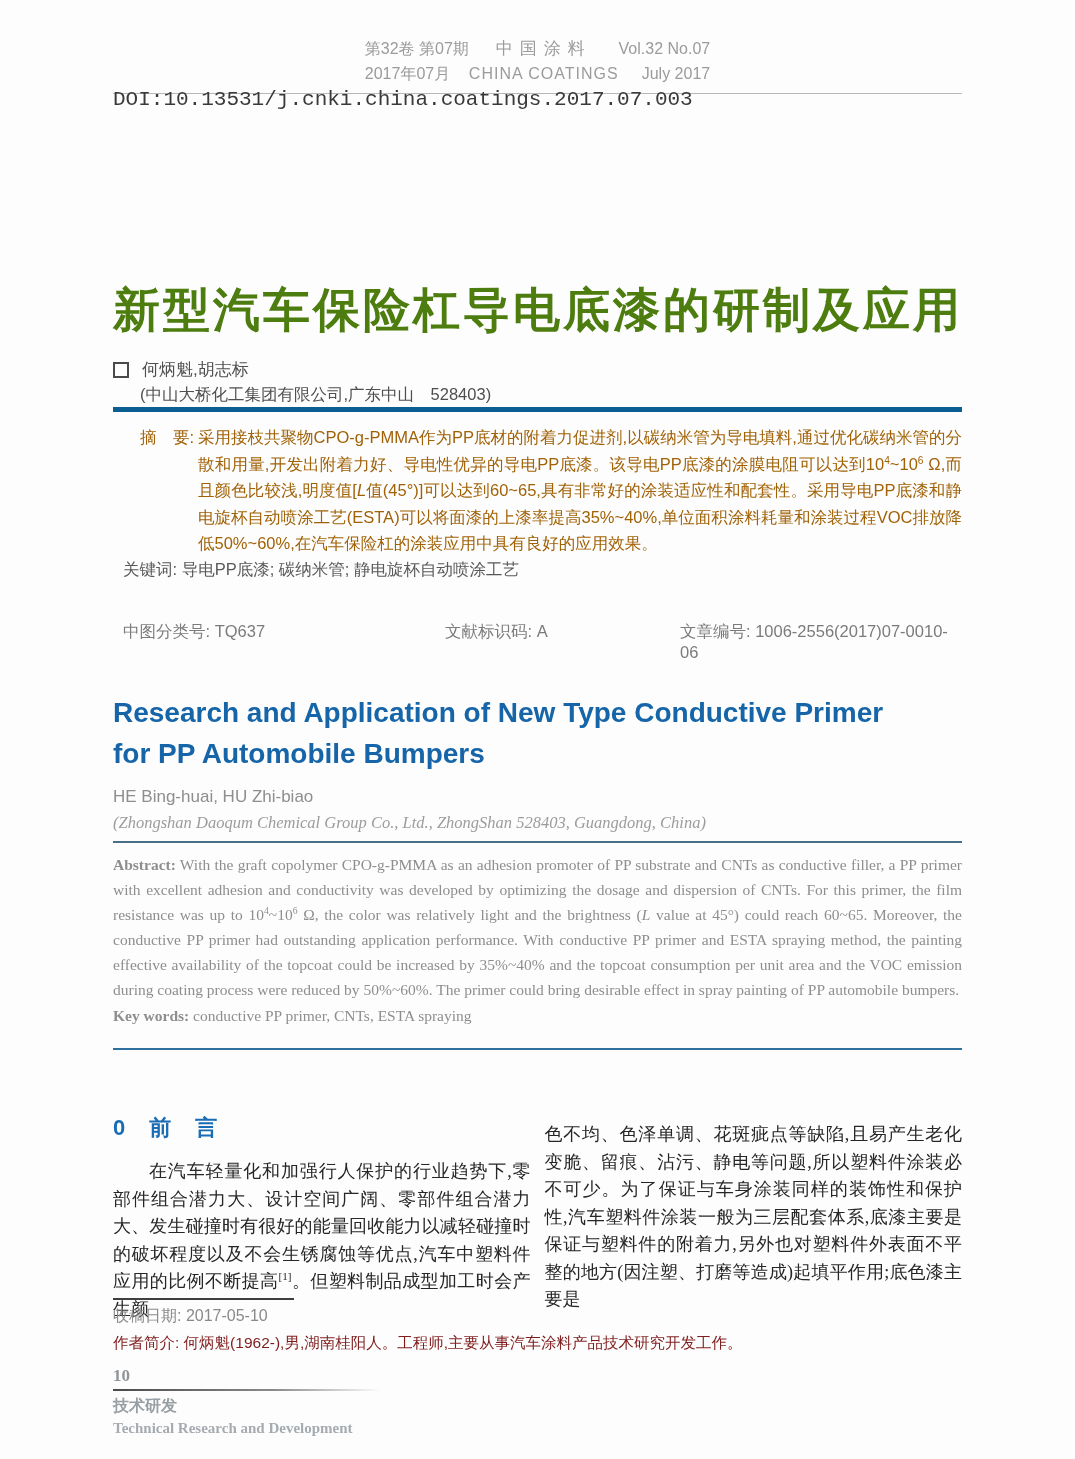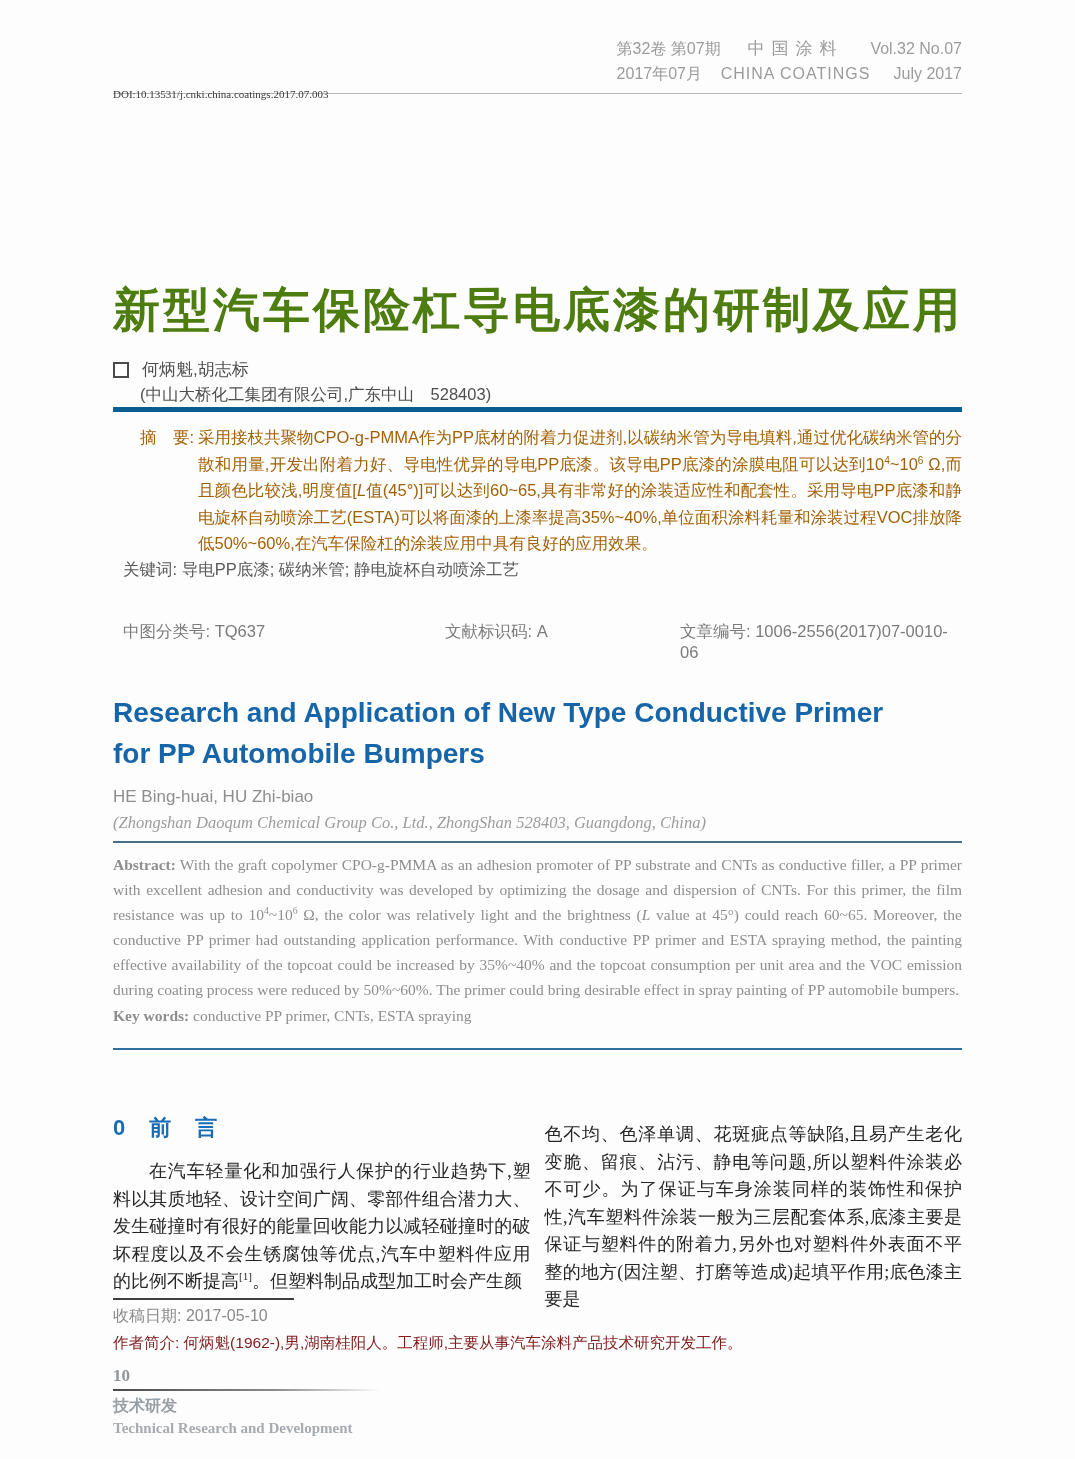--- a/index.html
+++ b/index.html
@@ -8,30 +8,30 @@
     width:1075px;height:1459px;
     background:#fdfdfd;
     overflow:hidden;
     font-family:"Liberation Sans",sans-serif;
   }
   .abs{position:absolute;left:113px;right:113px;}
 
   
   .masthead{
     top:36px;
-    display:flex;justify-content:flex-end;align-items:flex-start;
+    display:flex;justify-content:center;align-items:flex-start;
     border-bottom:1px solid #b8b8b8;
     padding-bottom:7px;
     color:#9b9b9b;font-size:16px;line-height:25px;
   }
   .masthead .center{text-align:center;}
   .masthead .right{text-align:right;}
   .journal-cn{letter-spacing:7px;font-size:17px;}
   .journal-en{letter-spacing:1px;}
-  .doi{top:88px;font-family:Liberation Serif, serif;color:#3a3a3a;font-size:11px;}
+  .doi{top:88px;font-family:Liberation Mono, monospace;color:#3a3a3a;font-size:21px;}
 
   
   .title-cn{
     top:279px;
     color:#4d7c0f;font-size:47px;font-weight:bold;letter-spacing:3px;
     white-space:nowrap;
   }
   .authors-row{top:358px;color:#4f4f4f;font-size:17px;display:flex;align-items:center;}
   .marker{
     display:inline-block;width:12px;height:12px;
@@ -167,21 +167,21 @@
   <div class="abs abstract-en">
     <div><span style="font-weight: bold;">Abstract:</span><span> With the graft copolymer CPO-g-PMMA as an adhesion promoter of PP substrate and CNTs as conductive filler, a PP primer with excellent adhesion and conductivity was developed by optimizing the dosage and dispersion of CNTs. For this primer, the film resistance was up to 10</span><sup>4</sup><span>~10</span><sup>6</sup><span> Ω, the color was relatively light and the brightness (</span><span style="font-style: italic;">L</span><span> value at 45°) could reach 60~65. Moreover, the conductive PP primer had outstanding application performance. With conductive PP primer and ESTA spraying method, the painting effective availability of the topcoat could be increased by 35%~40% and the topcoat consumption per unit area and the VOC emission during coating process were reduced by 50%~60%. The primer could bring desirable effect in spray painting of PP automobile bumpers.</span></div>
     <div class="kw"><span style="font-weight: bold;">Key words:</span><span> conductive PP primer, CNTs, ESTA spraying</span></div>
   </div>
 
   <div class="abs divider"></div>
 
   <div class="abs columns">
     <div class="col col-left">
       <div class="sec-head">0　前　言</div>
-      <p class="body-par indent" style="margin:15px 0 0 0;"><span>在汽车轻量化和加强行人保护的行业趋势下,塑料以其质地轻、设计空间广阔、零部件组合潜力大、发生碰撞时有很好的能量回收能力以减轻碰撞时的破坏程度以及不会生锈腐蚀等优点,汽车中塑料件应用的比例不断提高</span><sup>[1]</sup><span>。但塑料制品成型加工时会产生颜</span></p>
+      <p class="body-par indent" style="margin:15px 0 0 0;"><span>在汽车轻量化和加强行人保护的行业趋势下,零部件组合潜力大、设计空间广阔、零部件组合潜力大、发生碰撞时有很好的能量回收能力以减轻碰撞时的破坏程度以及不会生锈腐蚀等优点,汽车中塑料件应用的比例不断提高</span><sup>[1]</sup><span>。但塑料制品成型加工时会产生颜</span></p>
     </div>
     <div class="col col-right">
       <p class="body-par" style="margin:8px 0 0 0;">色不均、色泽单调、花斑疵点等缺陷,且易产生老化变脆、留痕、沾污、静电等问题,所以塑料件涂装必不可少。为了保证与车身涂装同样的装饰性和保护性,汽车塑料件涂装一般为三层配套体系,底漆主要是保证与塑料件的附着力,另外也对塑料件外表面不平整的地方(因注塑、打磨等造成)起填平作用;底色漆主要是</p>
     </div>
   </div>
 
   <div class="abs footnote">
     <div class="footnote-rule"></div>
     <div class="received">收稿日期: 2017-05-10</div>
     <div class="bio">作者简介: 何炳魁(1962-),男,湖南桂阳人。工程师,主要从事汽车涂料产品技术研究开发工作。</div>

